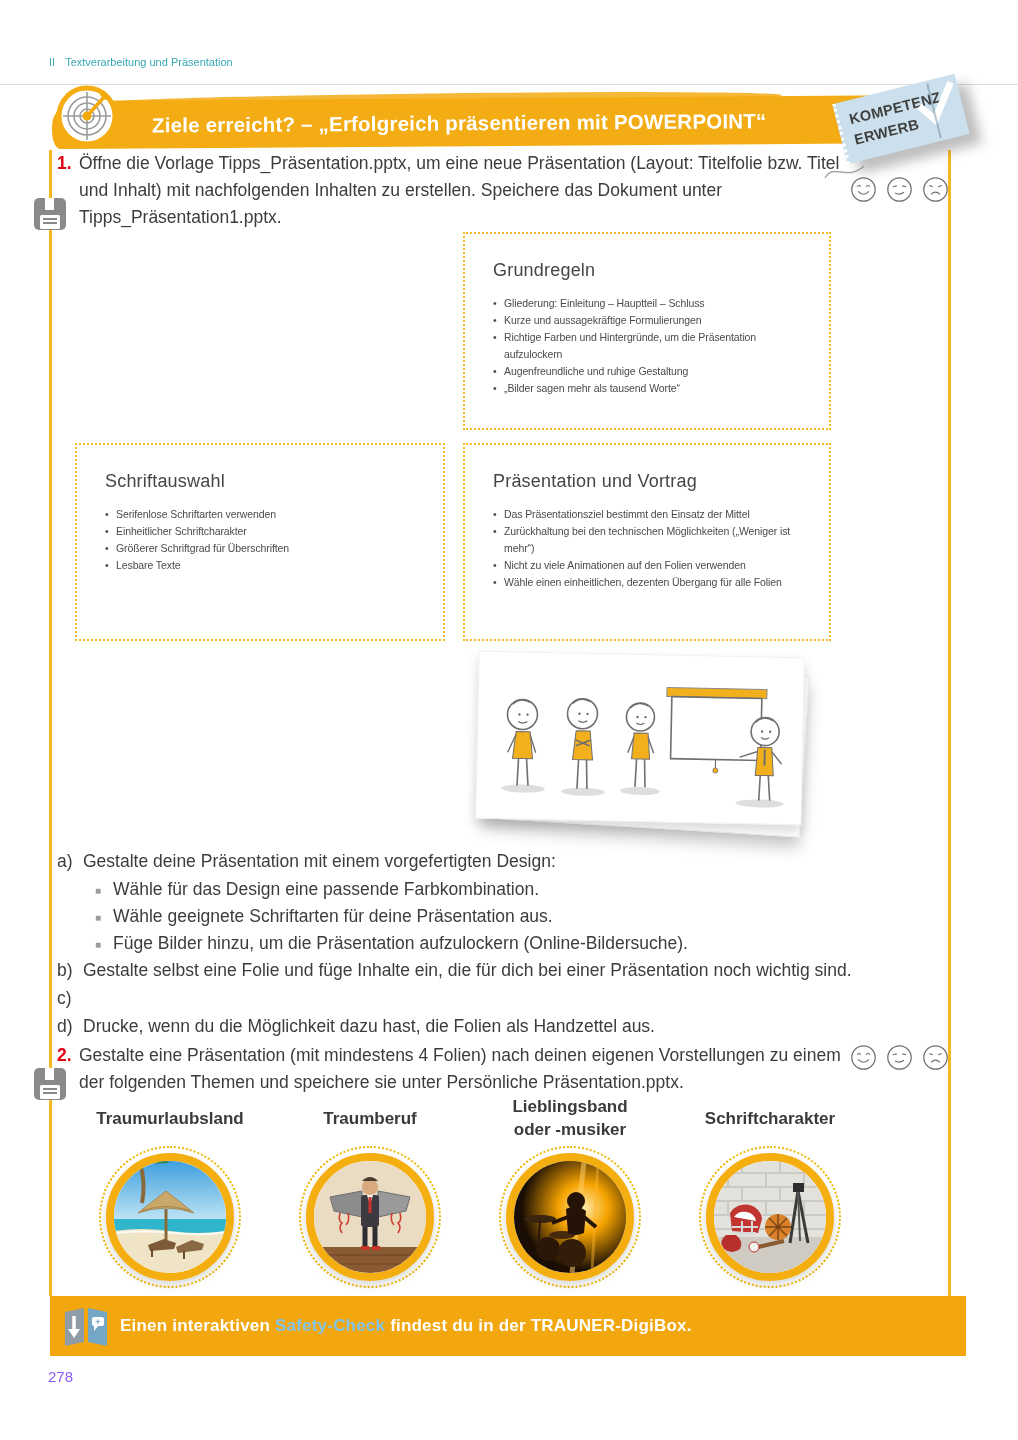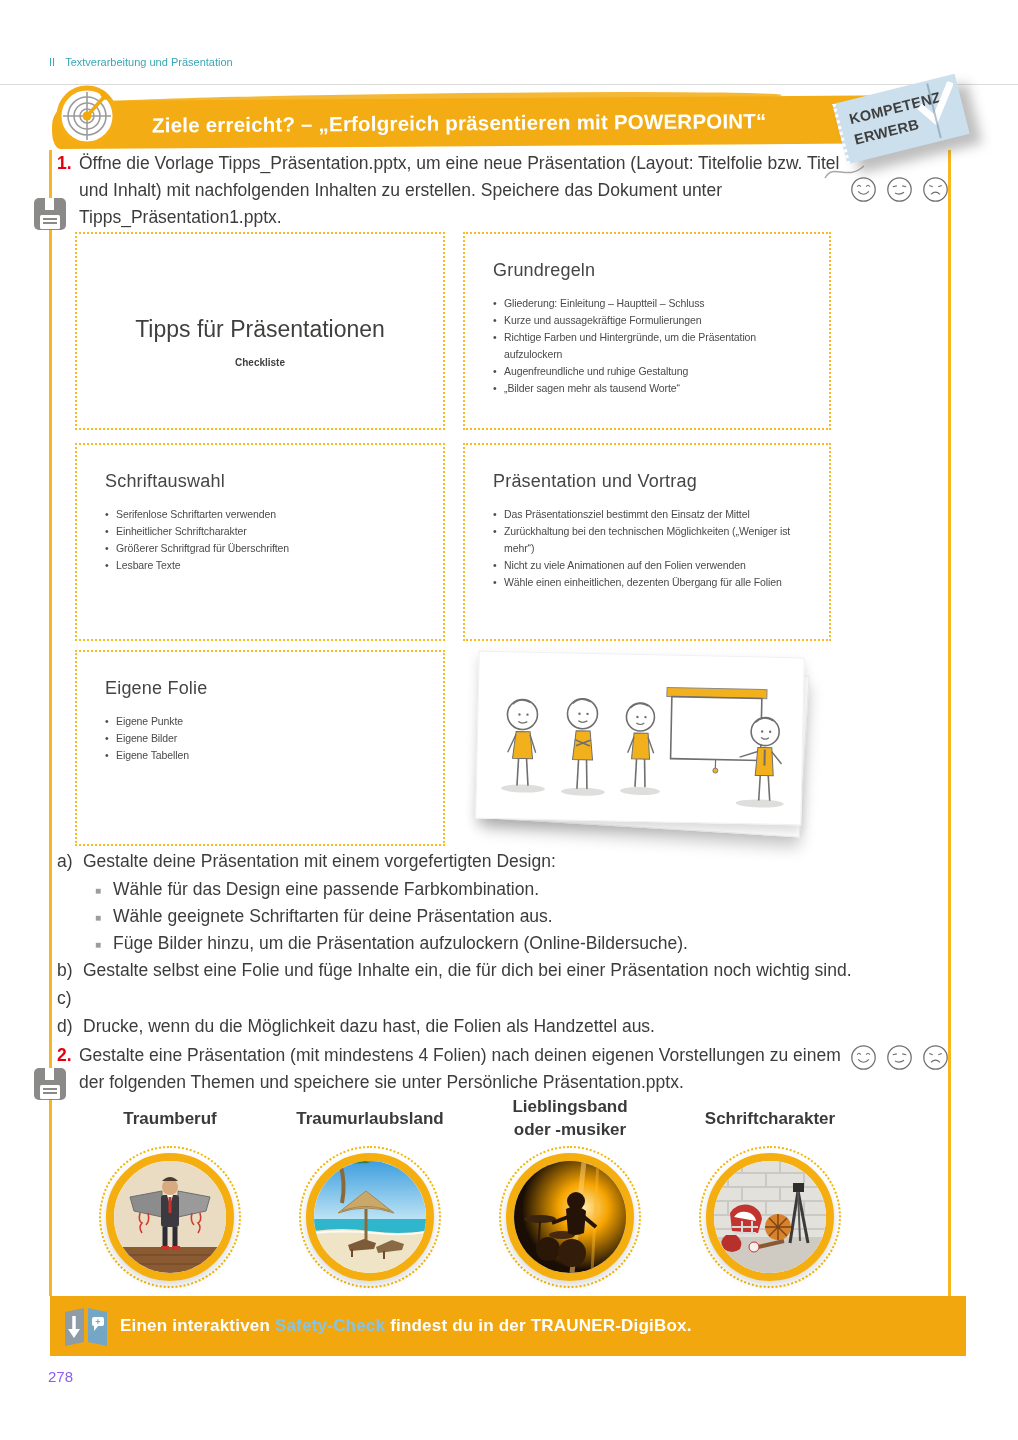--- a/index.html
+++ b/index.html
@@ -179,24 +179,20 @@
         <path d="M10,19 q5,2.5 10,-1" fill="none" stroke="#706F6F" stroke-width="1.3"></path>
       </svg>
     <svg width="27" height="27" viewBox="0 0 30 30">
         <circle cx="15" cy="15" r="13" fill="none" stroke="#706F6F" stroke-width="1.4"></circle>
         <line x1="8" y1="10.5" x2="12" y2="12" stroke="#706F6F" stroke-width="1.3"></line>
         <line x1="22" y1="10.5" x2="18" y2="12" stroke="#706F6F" stroke-width="1.3"></line>
         <path d="M10,20.5 q5,-5 10,0" fill="none" stroke="#706F6F" stroke-width="1.3"></path>
       </svg>
   </div>
 
-  <div class="slide-box box-title">
-    <div class="slide-main-title">Tipps für Präsentationen</div>
-    <div class="slide-subtitle">Checkliste</div>
-  </div>
 
   <div class="slide-box box-gr">
     <div class="slide-heading">Grundregeln</div>
     <div class="slide-bullets">
       <div class="sbul">Gliederung: Einleitung – Hauptteil – Schluss</div>
       <div class="sbul">Kurze und aussagekräftige Formulierungen</div>
       <div class="sbul">Richtige Farben und Hintergründe, um die Präsentation aufzulockern</div>
       <div class="sbul">Augenfreundliche und ruhige Gestaltung</div>
       <div class="sbul">„Bilder sagen mehr als tausend Worte“</div>
     </div>
@@ -215,28 +211,20 @@
   <div class="slide-box box-pv">
     <div class="slide-heading">Präsentation und Vortrag</div>
     <div class="slide-bullets">
       <div class="sbul">Das Präsentationsziel bestimmt den Einsatz der Mittel</div>
       <div class="sbul">Zurückhaltung bei den technischen Möglichkeiten („Weniger ist mehr“)</div>
       <div class="sbul">Nicht zu viele Animationen auf den Folien verwenden</div>
       <div class="sbul">Wähle einen einheitlichen, dezenten Übergang für alle Folien</div>
     </div>
   </div>
 
-  <div class="slide-box box-ef">
-    <div class="slide-heading">Eigene Folie</div>
-    <div class="slide-bullets">
-      <div class="sbul">Eigene Punkte</div>
-      <div class="sbul">Eigene Bilder</div>
-      <div class="sbul">Eigene Tabellen</div>
-    </div>
-  </div>
 
   <div class="illu">
     <div class="card-back"></div>
     <div class="card-front">
       <svg width="324" height="166" viewBox="0 0 324 166">
 
         <ellipse cx="46" cy="136" rx="22" ry="4" fill="#DEDEDD"></ellipse>
         <ellipse cx="106" cy="138" rx="22" ry="4" fill="#DEDEDD"></ellipse>
         <ellipse cx="163" cy="136" rx="20" ry="4" fill="#DEDEDD"></ellipse>
         <ellipse cx="283" cy="146" rx="24" ry="4" fill="#DEDEDD"></ellipse>
@@ -333,55 +321,20 @@
       </svg>
     <svg width="27" height="27" viewBox="0 0 30 30">
         <circle cx="15" cy="15" r="13" fill="none" stroke="#706F6F" stroke-width="1.4"></circle>
         <line x1="8" y1="10.5" x2="12" y2="12" stroke="#706F6F" stroke-width="1.3"></line>
         <line x1="22" y1="10.5" x2="18" y2="12" stroke="#706F6F" stroke-width="1.3"></line>
         <path d="M10,20.5 q5,-5 10,0" fill="none" stroke="#706F6F" stroke-width="1.3"></path>
       </svg>
   </div>
 
   <div class="topics">
-
-    <div class="topic">
-      <div class="topic-label">
-        <div>
-            <div>Traumberuf</div>
-            <div></div>
-          </div>
-      </div>
-      <div class="ring-dotted">
-          <div class="ring">
-        <svg width="112" height="112" viewBox="0 0 112 112">
-          <rect x="0" y="0" width="112" height="112" fill="#E9DCC3"></rect>
-          <rect x="0" y="86" width="112" height="26" fill="#8A5A33"></rect>
-          <line x1="0" y1="94" x2="112" y2="94" stroke="#6F4526" stroke-width="1"></line>
-          <line x1="0" y1="103" x2="112" y2="103" stroke="#6F4526" stroke-width="1"></line>
-
-          <path d="M16,36 L48,30 L48,56 L20,50 Z" fill="#8C8C8C" stroke="#6E6E6E" stroke-width="1"></path>
-          <path d="M96,36 L64,30 L64,56 L92,50 Z" fill="#9A9A9A" stroke="#6E6E6E" stroke-width="1"></path>
-
-          <path d="M26,52 q-2,8 2,10 q-4,4 0,10 M34,52 q2,8 -2,12" fill="none" stroke="#D23A2E" stroke-width="1.6"></path>
-          <path d="M86,52 q2,8 -2,10 q4,4 0,10 M78,52 q-2,8 2,12" fill="none" stroke="#D23A2E" stroke-width="1.6"></path>
-
-          <circle cx="56" cy="26" r="8" fill="#D9A97F"></circle>
-          <path d="M48,20 q8,-8 16,0" fill="#4A3B2E"></path>
-          <rect x="47" y="34" width="18" height="32" rx="3" fill="#3C3A40"></rect>
-          <polygon points="53,34 59,34 56,44" fill="#ffffff"></polygon>
-          <line x1="56" y1="36" x2="56" y2="52" stroke="#C8332A" stroke-width="3"></line>
-          <line x1="51" y1="66" x2="51" y2="86" stroke="#2E2C32" stroke-width="5"></line>
-          <line x1="61" y1="66" x2="61" y2="86" stroke="#2E2C32" stroke-width="5"></line>
-          <rect x="47" y="85" width="8" height="4" fill="#C8332A"></rect>
-          <rect x="58" y="85" width="8" height="4" fill="#C8332A"></rect>
-        </svg>
-      </div>
-        </div>
-    </div>
 
     <div class="topic">
       <div class="topic-label">
         <div>
             <div>Traumurlaubsland</div>
             <div></div>
           </div>
       </div>
       <div class="ring-dotted">
           <div class="ring">
@@ -404,20 +357,55 @@
           <path d="M26,4 q14,-12 22,-14 q-8,12 -22,14" fill="#37925C"></path>
 
           <path d="M52,30 L24,52 q28,-10 56,0 Z" fill="#C9A86A" stroke="#A8854B" stroke-width="1"></path>
           <path d="M28,50 q24,-9 48,0" fill="none" stroke="#A8854B" stroke-width="1.2"></path>
           <line x1="52" y1="48" x2="52" y2="84" stroke="#8A6A3B" stroke-width="3"></line>
 
           <path d="M34,84 l16,-6 l12,4 l-2,6 l-24,2 Z" fill="#7D5B38"></path>
           <path d="M62,86 l16,-7 l12,4 l-2,6 l-24,3 Z" fill="#8A6A45"></path>
           <line x1="38" y1="88" x2="38" y2="96" stroke="#6B4B2C" stroke-width="2"></line>
           <line x1="70" y1="90" x2="70" y2="98" stroke="#6B4B2C" stroke-width="2"></line>
+        </svg>
+      </div>
+        </div>
+    </div>
+
+    <div class="topic">
+      <div class="topic-label">
+        <div>
+            <div>Traumberuf</div>
+            <div></div>
+          </div>
+      </div>
+      <div class="ring-dotted">
+          <div class="ring">
+        <svg width="112" height="112" viewBox="0 0 112 112">
+          <rect x="0" y="0" width="112" height="112" fill="#E9DCC3"></rect>
+          <rect x="0" y="86" width="112" height="26" fill="#8A5A33"></rect>
+          <line x1="0" y1="94" x2="112" y2="94" stroke="#6F4526" stroke-width="1"></line>
+          <line x1="0" y1="103" x2="112" y2="103" stroke="#6F4526" stroke-width="1"></line>
+
+          <path d="M16,36 L48,30 L48,56 L20,50 Z" fill="#8C8C8C" stroke="#6E6E6E" stroke-width="1"></path>
+          <path d="M96,36 L64,30 L64,56 L92,50 Z" fill="#9A9A9A" stroke="#6E6E6E" stroke-width="1"></path>
+
+          <path d="M26,52 q-2,8 2,10 q-4,4 0,10 M34,52 q2,8 -2,12" fill="none" stroke="#D23A2E" stroke-width="1.6"></path>
+          <path d="M86,52 q2,8 -2,10 q4,4 0,10 M78,52 q-2,8 2,12" fill="none" stroke="#D23A2E" stroke-width="1.6"></path>
+
+          <circle cx="56" cy="26" r="8" fill="#D9A97F"></circle>
+          <path d="M48,20 q8,-8 16,0" fill="#4A3B2E"></path>
+          <rect x="47" y="34" width="18" height="32" rx="3" fill="#3C3A40"></rect>
+          <polygon points="53,34 59,34 56,44" fill="#ffffff"></polygon>
+          <line x1="56" y1="36" x2="56" y2="52" stroke="#C8332A" stroke-width="3"></line>
+          <line x1="51" y1="66" x2="51" y2="86" stroke="#2E2C32" stroke-width="5"></line>
+          <line x1="61" y1="66" x2="61" y2="86" stroke="#2E2C32" stroke-width="5"></line>
+          <rect x="47" y="85" width="8" height="4" fill="#C8332A"></rect>
+          <rect x="58" y="85" width="8" height="4" fill="#C8332A"></rect>
         </svg>
       </div>
         </div>
     </div>
 
     <div class="topic">
       <div class="topic-label">
         <div>
             <div>Lieblingsband</div>
             <div>oder -musiker</div>

